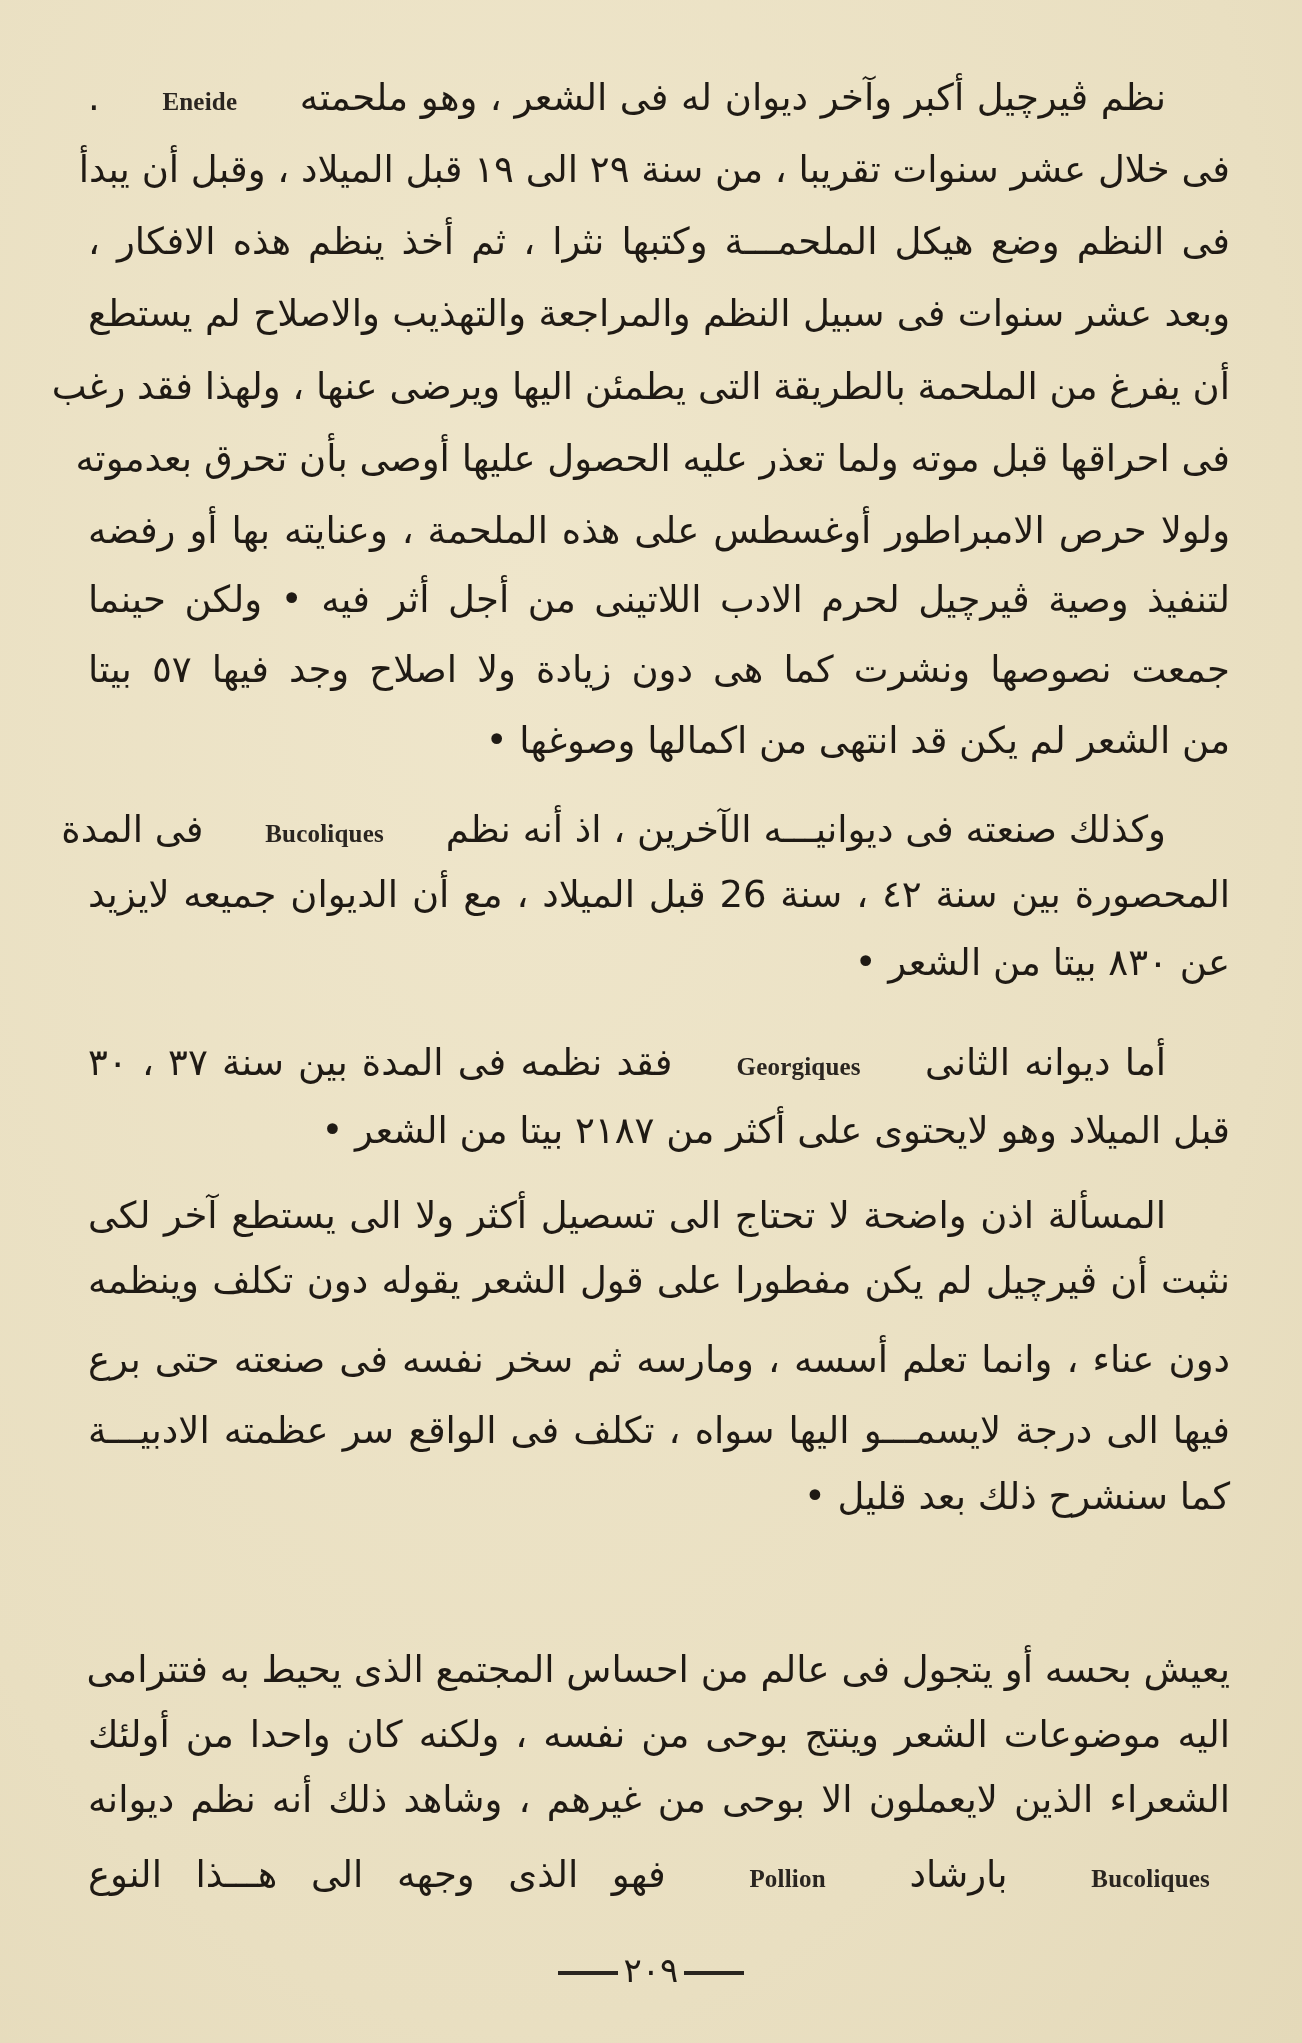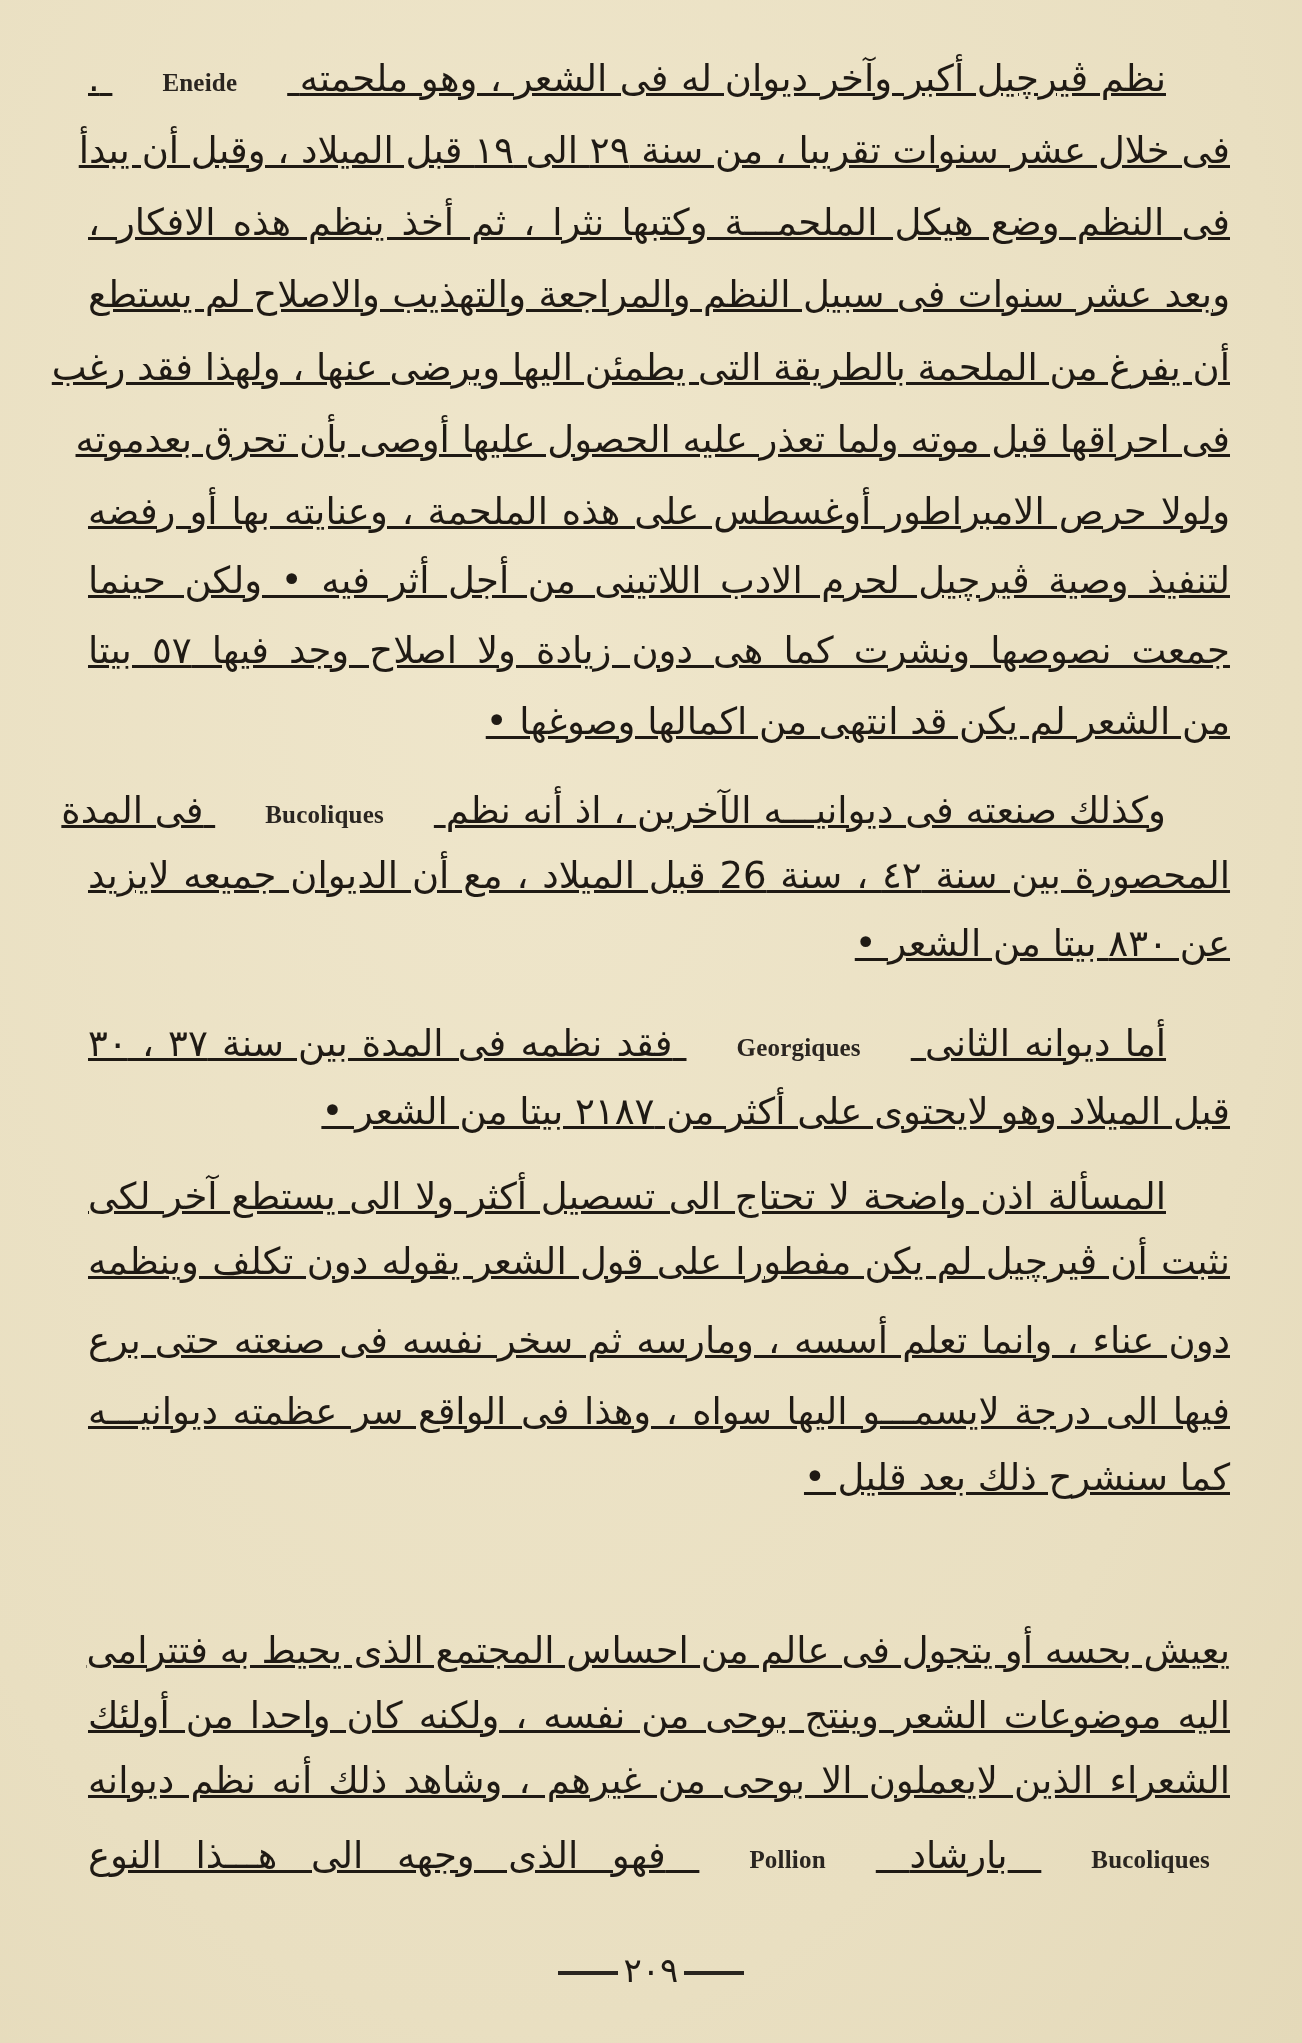--- a/index.html
+++ b/index.html
@@ -10,24 +10,23 @@
     position: relative;
     font-family: "DejaVu Serif", "Liberation Serif", serif;
     color: #1f1a14;
   }
   .page {
     position: absolute; left: 0; top: 0; width: 1302px; height: 2043px;
   }
   .line {
     position: absolute; left: 88px; width: 1142px; height: 72px;
     direction: rtl; text-align: justify; text-align-last: justify;
-    font-size: 37px; line-height: 48px; white-space: nowrap;
+    font-size: 37px; line-height: 86px; white-space: nowrap;
     font-family: "DejaVu Sans", sans-serif;
     letter-spacing: 0.2px;
-    text-decoration: underline;
   }
   .line.last { text-align-last: right; }
   .line.indent { padding-right: 64px; width: 1078px; }
   .line .lat {
     direction: ltr; unicode-bidi: isolate; display: inline-block;
     font-family: "Liberation Serif", serif; font-weight: bold; font-size: 25px;
     margin: 0 50px; color: #2a2520;
   }
   .seg { unicode-bidi: isolate; }
   .page-number {
@@ -67,21 +66,21 @@
   <div class="line indent" style="top:1020px;">
     <span class="seg">أما ديوانه الثانى</span>
     <span class="lat">Georgiques</span>
     <span class="seg">فقد نظمه فى المدة بين سنة ٣٧ ، ٣٠</span>
   </div>
   <div class="line last" style="top:1088px;">قبل الميلاد وهو لايحتوى على أكثر من ٢١٨٧ بيتا من الشعر •</div>
 
   <div class="line indent" style="top:1173px;">المسألة اذن واضحة لا تحتاج الى تسصيل أكثر ولا الى يستطع آخر لكى</div>
   <div class="line" style="top:1238px;">نثبت أن ڤيرچيل لم يكن مفطورا على قول الشعر يقوله دون تكلف وينظمه</div>
   <div class="line" style="top:1317px;">دون عناء ، وانما تعلم أسسه ، ومارسه ثم سخر نفسه فى صنعته حتى برع</div>
-  <div class="line" style="top:1388px;">فيها الى درجة لايسمـــو اليها سواه ، وهذا فى الواقع سر عظمته ديوانيـــه</div>
+  <div class="line" style="top:1388px;">فيها الى درجة لايسمـــو اليها سواه ، تكلف فى الواقع سر عظمته الادبيـــة</div>
   <div class="line last" style="top:1454px;">كما سنشرح ذلك بعد قليل •</div>
 
   <div class="line" style="top:1692px;">اليه موضوعات الشعر وينتج بوحى من نفسه ، ولكنه كان واحدا من أولئك</div>
   <div class="line" style="top:1627px;">يعيش بحسه أو يتجول فى عالم من احساس المجتمع الذى يحيط به فتترامى</div>
   <div class="line" style="top:1757px;">الشعراء الذين لايعملون الا بوحى من غيرهم ، وشاهد ذلك أنه نظم ديوانه</div>
   <div class="line" style="top:1832px;">
     <span class="lat" style="margin-right:20px;">Bucoliques</span>
     <span class="seg">بارشاد</span>
     <span class="lat">Pollion</span>
     <span class="seg">فهو الذى وجهه الى هـــذا النوع</span>

